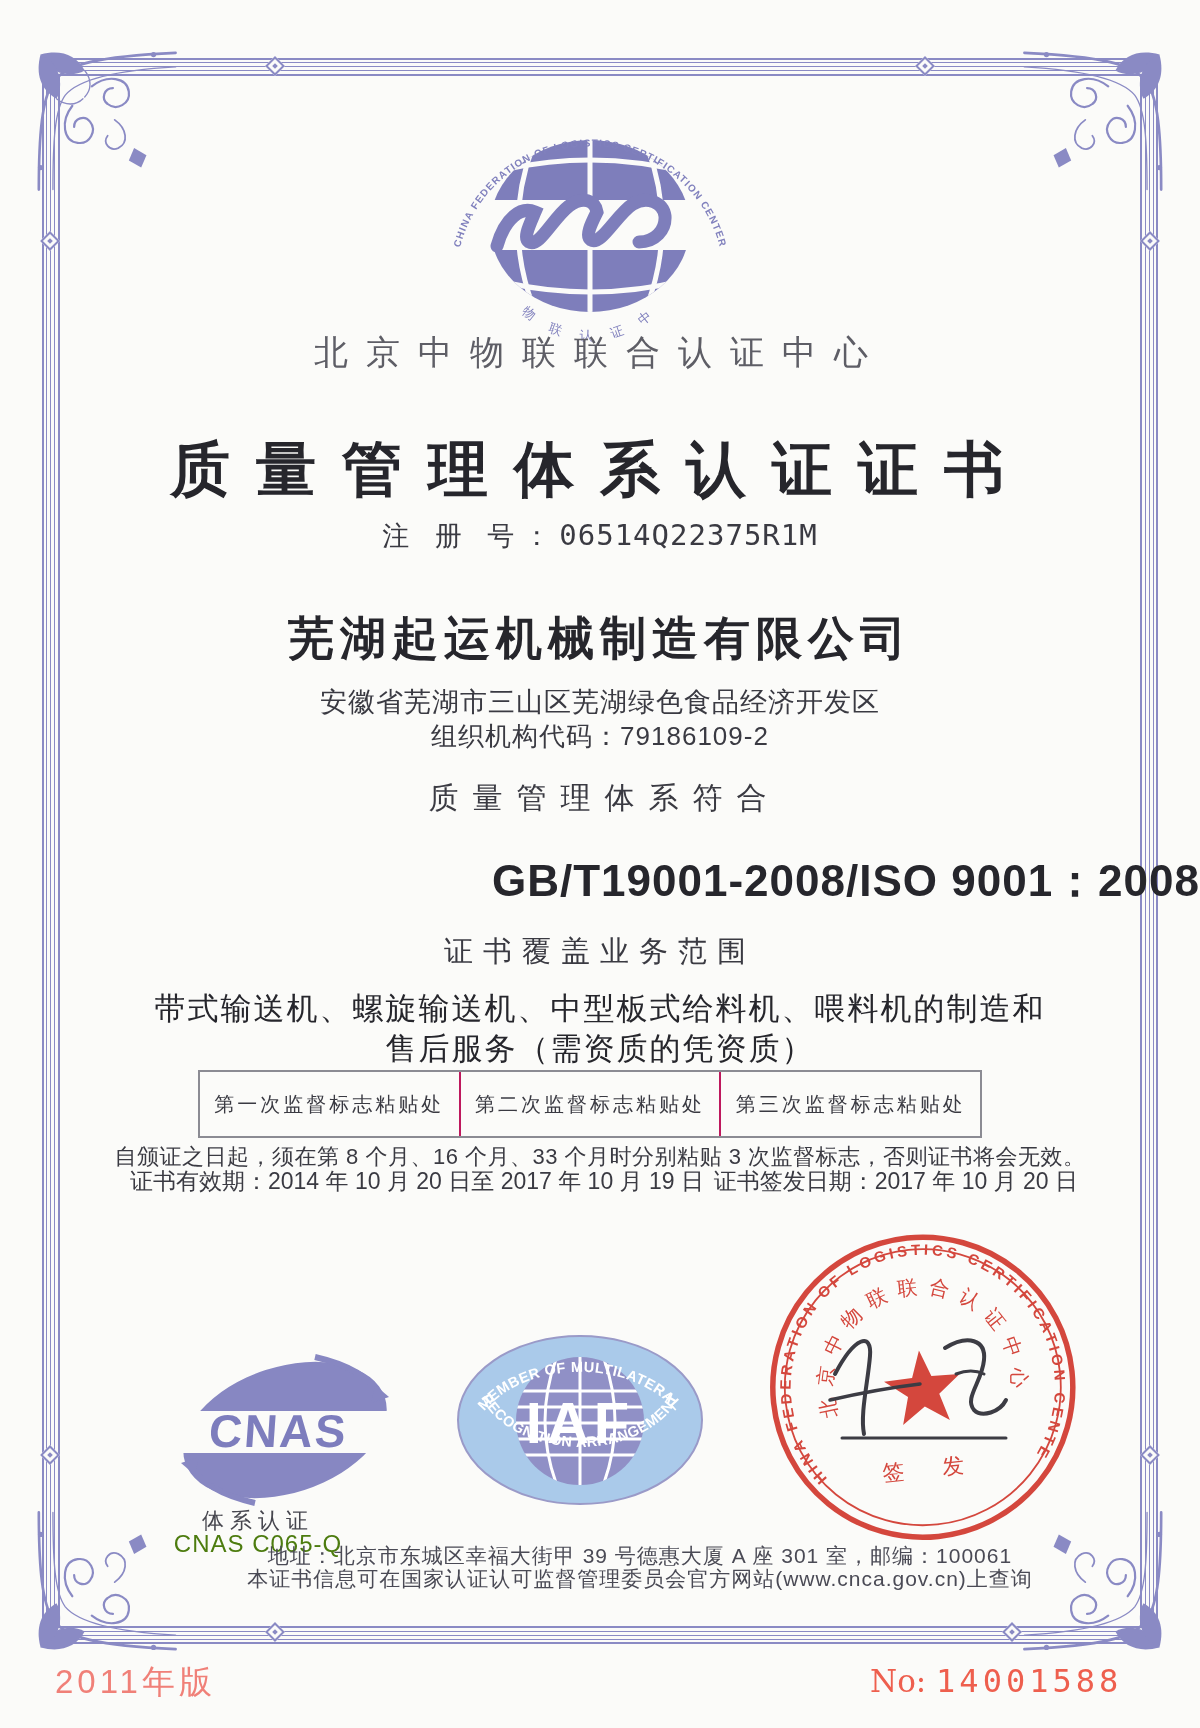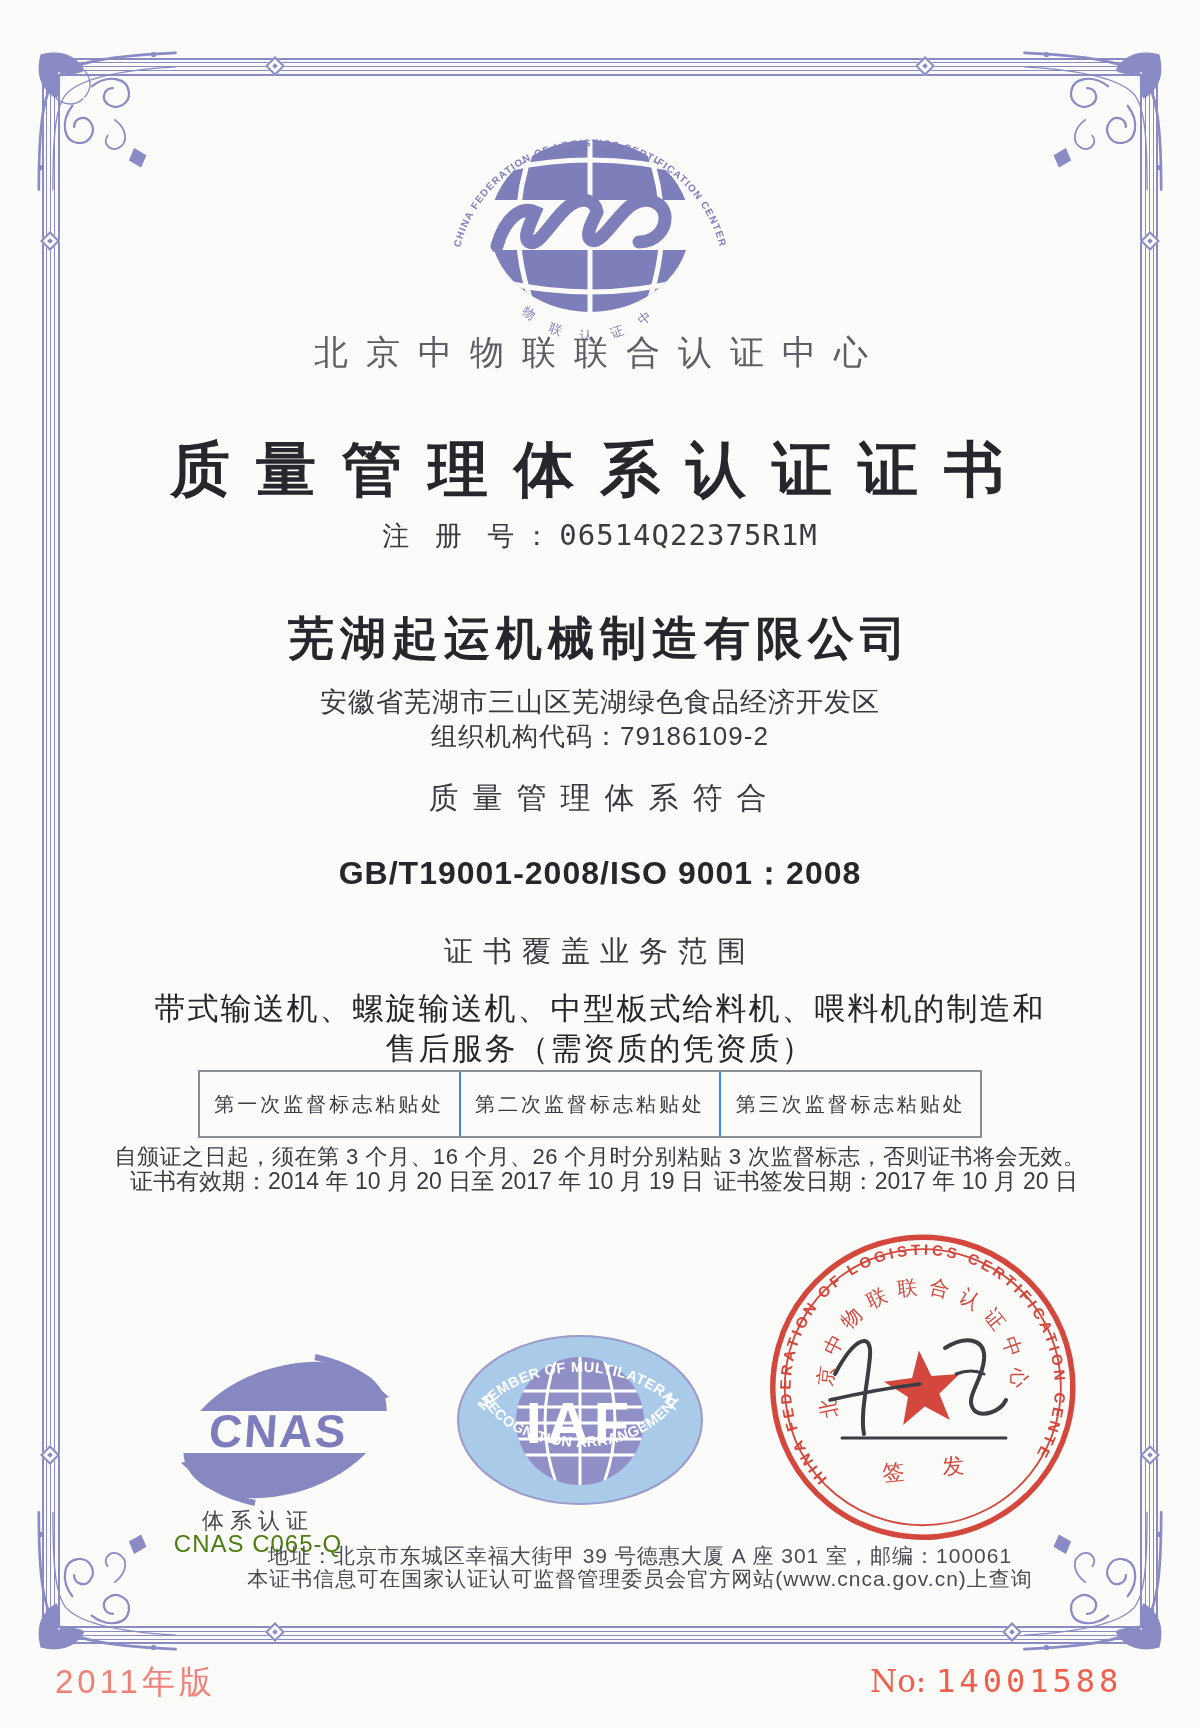--- a/index.html
+++ b/index.html
@@ -41,31 +41,31 @@
   .org-name{top:330px;font-size:34px;letter-spacing:18px;color:var(--ink-gray);font-weight:500;}
   .cert-title{top:402px;font-size:60px;letter-spacing:26px;font-weight:bold;color:var(--ink-dark);
               font-family:"DejaVu Serif",serif;margin-top:28px;}
   .reg-line{top:518px;font-size:27px;color:var(--ink);}
   .reg-line .lbl{letter-spacing:9px;}
   .reg-line .num{font-family:"DejaVu Sans Mono",monospace;font-size:29px;letter-spacing:1px;}
   .company{top:608px;font-size:46px;font-weight:bold;letter-spacing:6px;color:var(--ink-dark);}
   .address{top:684px;font-size:27px;letter-spacing:1px;}
   .org-code{top:719px;font-size:26px;letter-spacing:1px;}
   .conform{top:778px;font-size:30px;letter-spacing:14px;padding-left:9px;}
-  .standard{top:852px;font-size:32px;font-weight:bold;letter-spacing:1px;color:var(--ink-dark);
-            font-family:"Liberation Sans",sans-serif;}
+  .standard{top:852px;font-size:44px;font-weight:bold;letter-spacing:1px;color:var(--ink-dark);
+            font-family:"Liberation Sans",sans-serif;text-align:right;}
   .scope-title{top:932px;font-size:29px;letter-spacing:10px;}
   .scope1{top:988px;font-size:31px;letter-spacing:2px;color:var(--ink-dark);}
   .scope2{top:1028px;font-size:31px;letter-spacing:2px;color:var(--ink-dark);}
 
   .sup-table{left:198px;top:1070px;width:784px;height:68px;display:flex;
              border:2px solid #8b8b93;background:transparent;}
   .sup-cell{flex:1;display:flex;align-items:center;justify-content:center;
             font-size:20px;letter-spacing:3px;color:var(--ink);}
-  .sup-cell + .sup-cell{border-left:2px solid #3b82f6;}
+  .sup-cell + .sup-cell{border-left:2px solid #be185d;}
 
   .sup-note{top:1142px;font-size:22px;letter-spacing:0.5px;}
   .dates-row{left:130px;top:1166px;width:948px;display:flex;justify-content:space-between;
              font-size:23px;color:var(--ink);}
 
   
   .cnas-caption1{left:178px;top:1506px;width:160px;text-align:center;font-size:22px;letter-spacing:6px;color:#46464e;}
   .cnas-caption2{left:168px;top:1530px;width:180px;text-align:center;font-size:24px;color:#4d7c0f;letter-spacing:1px;}
   .footer-lines{left:170px;top:1544px;width:940px;text-align:center;color:#4a4a55;}
   .footer-lines div{font-size:21px;line-height:23px;letter-spacing:1px;}
@@ -209,21 +209,21 @@
 <div class="abs ctr scope-title">证书覆盖业务范围</div>
 <div class="abs ctr scope1">带式输送机、螺旋输送机、中型板式给料机、喂料机的制造和</div>
 <div class="abs ctr scope2">售后服务（需资质的凭资质）</div>
 
 <div class="abs sup-table">
   <div class="sup-cell">第一次监督标志粘贴处</div>
   <div class="sup-cell">第二次监督标志粘贴处</div>
   <div class="sup-cell">第三次监督标志粘贴处</div>
 </div>
 
-<div class="abs ctr sup-note">自颁证之日起，须在第 3 个月、16 个月、26 个月时分别粘贴 3 次监督标志，否则证书将会无效。</div>
+<div class="abs ctr sup-note">自颁证之日起，须在第 8 个月、16 个月、33 个月时分别粘贴 3 次监督标志，否则证书将会无效。</div>
 
 <div class="abs dates-row">
   <div>
     <span>证书有效期：</span><span>2014 年 10 月 20 日至 2017 年 10 月 19 日</span>
   </div>
   <div>
     <span>证书签发日期：</span><span>2017 年 10 月 20 日</span>
   </div>
 </div>
 

